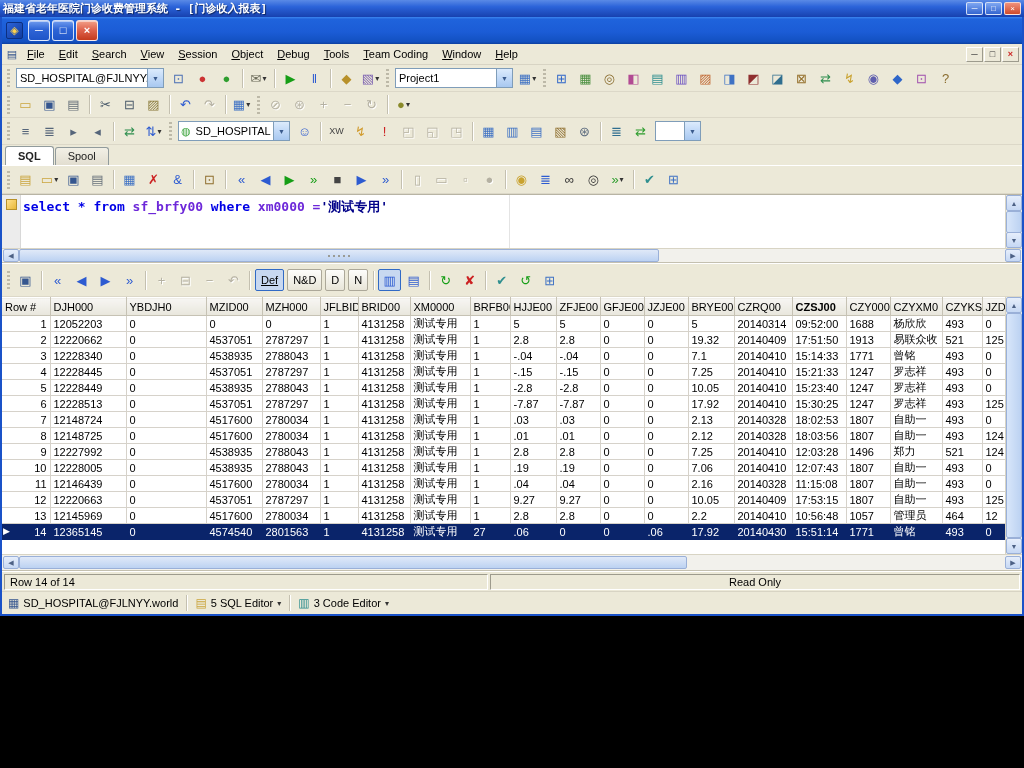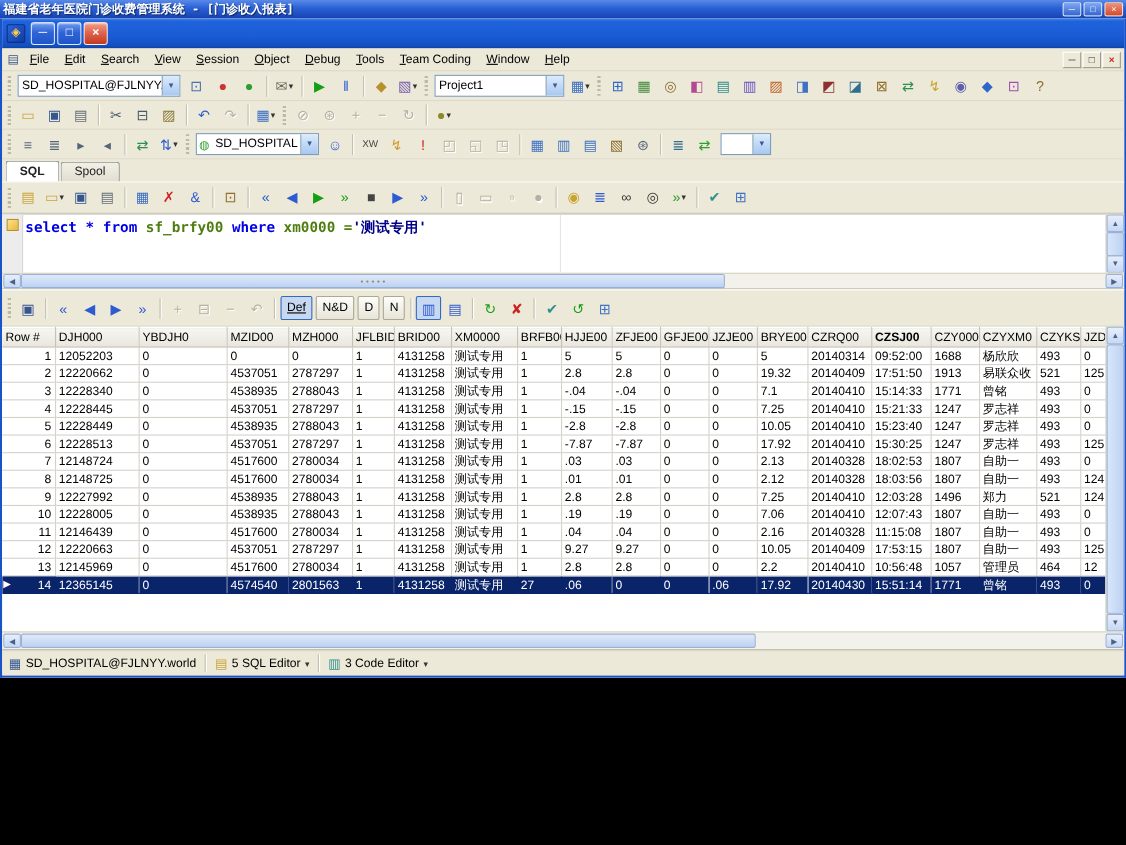--- a/index.html
+++ b/index.html
@@ -55,21 +55,21 @@
 .tab{padding:2px 12px 3px;border:1px solid #919b9c;border-bottom:none;border-radius:3px 3px 0 0;background:linear-gradient(180deg,#f2f0e6,#e2ded0);margin-right:1px;color:#222;text-align:right;}
 .tab.active{background:#fff;font-weight:bold;padding-top:3px;}
 
 
 .editor{height:54px;flex:none;display:flex;background:#fff;border-top:1px solid #b8b4a4;}
 .gutter{width:19px;flex:none;background:#ececec;border-right:1px solid #d8d8d8;padding-top:4px;display:flex;justify-content:center;align-items:flex-start;}
 .gutter-ic{width:11px;height:11px;background:linear-gradient(135deg,#ffe08a,#e8b83a);border:1px solid #b8912a;}
 .code-area{flex:1;position:relative;padding:3px 2px;overflow:hidden;}
 .code-area::after{content:"";position:absolute;left:488px;top:0;bottom:0;border-left:1px solid #e4e4e4;}
 .code-line{font-family:"DejaVu Sans Mono","Liberation Mono",monospace;font-size:13px;font-weight:bold;white-space:pre;}
-.tk-kw{color:#0000e6;}.tk-id{color:#4d7c0f;}.tk-op{color:#0000e6;}.tk-str{color:#000088;}
+.tk-kw{color:#0000e6;}.tk-id{color:#6d28d9;}.tk-op{color:#0000e6;}.tk-str{color:#000088;}
 
 
 .vscroll{width:17px;flex:none;background:#f2f1ec;border-left:1px solid #d8d4c4;display:flex;flex-direction:column;}
 .scr-btn{height:16px;flex:none;background:linear-gradient(180deg,#e6eefb,#c6d8f4);border:1px solid #9ab0d8;border-radius:2px;color:#4d6185;font-size:7px;display:flex;align-items:center;justify-content:center;}
 .scr-track{flex:1;position:relative;}
 .scr-thumb{position:absolute;left:0;right:0;background:linear-gradient(90deg,#d8e6fa,#bcd2f2);border:1px solid #9ab0d8;border-radius:2px;}
 
 
 .msgpanel{height:80px;flex:none;display:flex;background:#fff;border-top:1px solid #b8b4a4;}
 .msg-text{flex:1;padding:5px 7px;font-size:11px;color:#000;}
@@ -925,20 +925,24 @@
     </div>
 
     <div class="hscroll">
       <div class="hscr-btn">◀</div>
       <div class="hscr-track">
         <div class="hscr-thumb" style="left:0;width:668px"></div>
       </div>
       <div class="hscr-btn">▶</div>
     </div>
 
+    <div class="statusbar">
+      <div class="status-cell c1">Row 14 of 14</div>
+      <div class="status-cell c2">Read Only</div>
+    </div>
 
     <div class="connbar">
       <span class="conn-ic" style="color:#35568f">▦</span>
       <span>SD_HOSPITAL@FJLNYY.world</span>
       <span class="conn-sep"></span>
       <span class="conn-ic" style="color:#caa53f">▤</span>
       <span>5 SQL Editor</span>
       <span class="conn-dd">▾</span>
       <span class="conn-sep"></span>
       <span class="conn-ic" style="color:#2f8f8f">▥</span>

